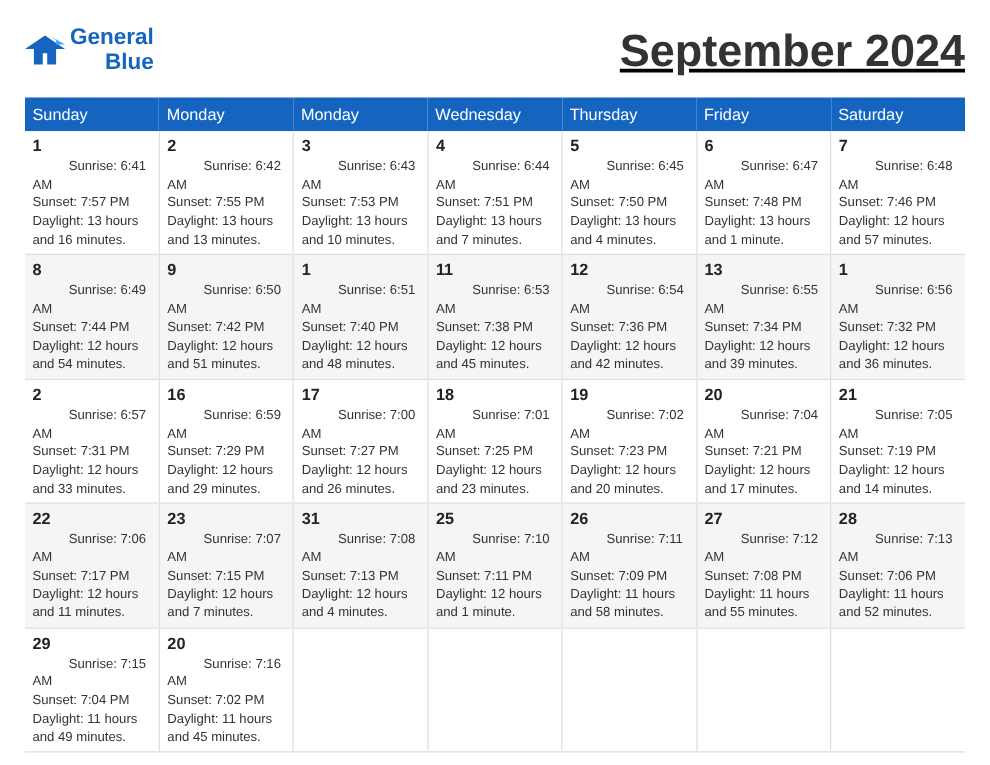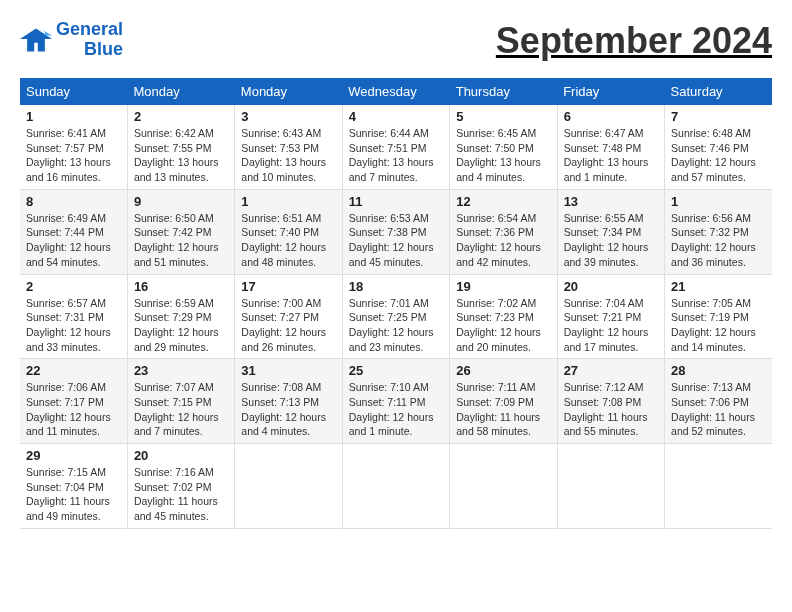--- a/index.html
+++ b/index.html
@@ -84,20 +84,21 @@
       font-size: 13px;
       font-weight: bold;
       color: #222;
       display: block;
       margin-bottom: 2px;
     }
     .cell-text {
       font-size: 10.5px;
       color: #333;
       line-height: 1.4;
+      margin-left: 29px;
     }
   </style>
 </head>
 <body>
 
 <div class="header">
   <div class="logo">
     <svg class="logo-bird" viewBox="0 0 36 30" xmlns="http://www.w3.org/2000/svg">
       <polygon points="18,2 36,14 28,14 28,28 20,28 20,18 16,18 16,28 8,28 8,14 0,14" fill="#1565c0"></polygon>
       <polygon points="22,2 36,10 28,10 28,6" fill="#42a5f5"></polygon>

